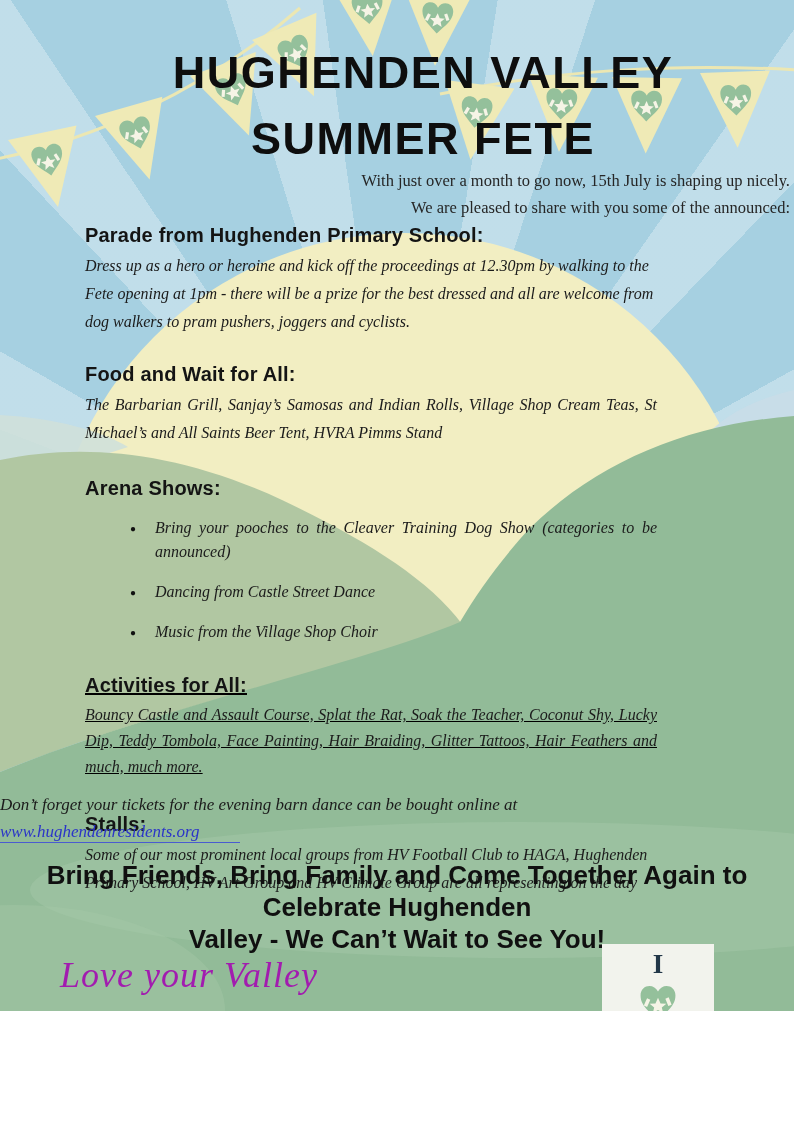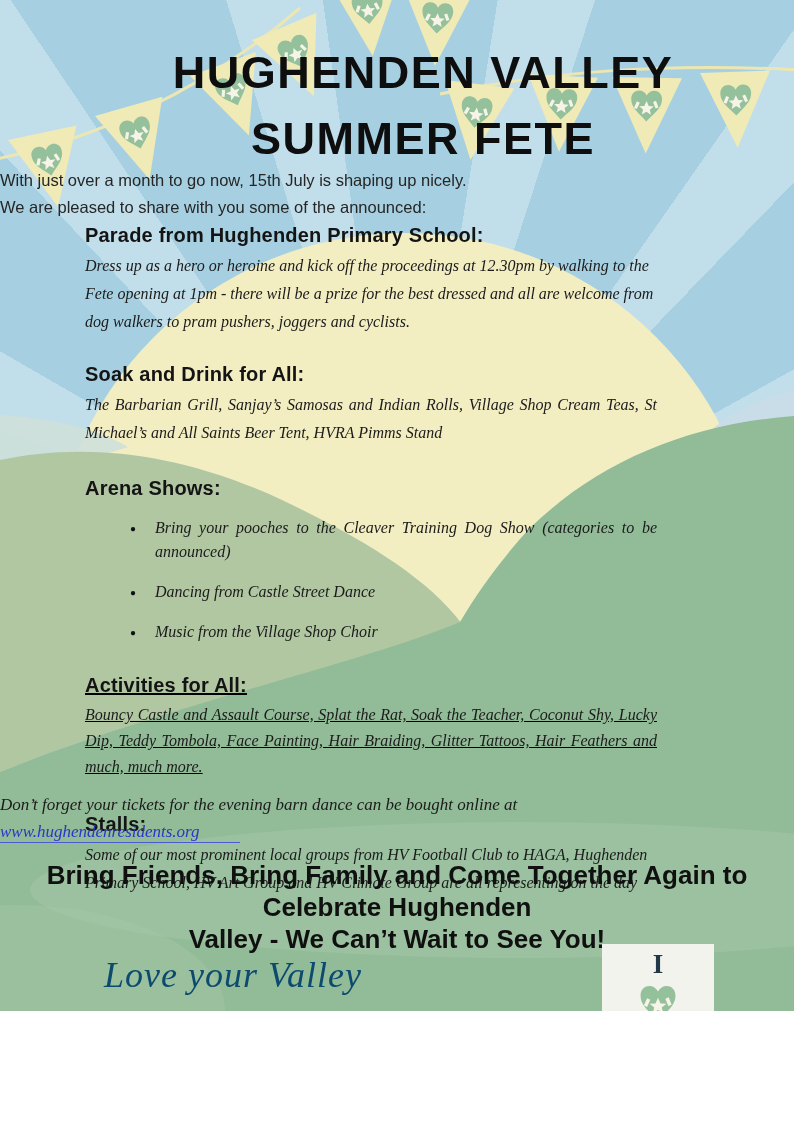--- a/index.html
+++ b/index.html
@@ -16,22 +16,22 @@
   }
   svg.bg{position:absolute; left:0; top:0;}
   .content{position:absolute; inset:0;}
 
   .title-wrap{
     position:absolute; top:40px; left:52px; right:0; text-align:center;
     font-weight:900; font-size:45px; line-height:66px; letter-spacing:1.5px;
     color:#0e0e0e; font-family:"Liberation Sans", sans-serif;
   }
   .intro{
-    position:absolute; top:167px; left:0; right:4px; text-align:left;
-    font-size:16.5px; line-height:27px; color:#262626;
+    position:absolute; top:167px; left:0; right:4px; text-align:right;
+    font-size:16.5px; line-height:27px; color:#262626;font-family:Liberation Serif, serif;
   }
   .sections{position:absolute; top:224px; left:85px; width:572px;}
   .sections h3{
     margin:0; font-size:20px; font-weight:700; color:#141414; letter-spacing:.2px;
   }
   .sections p{
     margin:5px 0 0; font-family:"Liberation Serif", serif; font-style:italic;
     font-size:16px; line-height:28px; color:#1b1b1b;
   }
   .sec-food{margin-top:27px;}
@@ -59,23 +59,22 @@
   .tickets a{
     color:#2b35c8; text-decoration:none; border-bottom:1.7px solid #4a5bd0;
     padding-right:40px; padding-bottom:1px;
   }
   .closing{
     position:absolute; top:859px; left:0; right:0; text-align:center;
     font-family:"Liberation Sans", sans-serif; font-weight:800;
     font-size:26px; line-height:32px; color:#101010;
   }
   .tagline{
-    position:absolute; left:60px; top:952px; width:270px; text-align:right;
-    color:#0c4a6e;
-    margin-left:32px;
+    position:absolute; left:60px; top:952px; width:270px; text-align:left;
+    color:#a21caf;
   }
   .tagline .script{
     font-family:"Liberation Serif", serif; font-style:italic;
     font-size:36px; line-height:46px; letter-spacing:1px;
   }
   .tagline .caps{
     margin-top:8px; font-size:14.5px; letter-spacing:7px; font-weight:500;
   }
   .logo-box{
     position:absolute; left:602px; top:944px; width:112px; height:114px;
@@ -148,21 +147,21 @@
     </div>
 
     <div class="sections">
 
       <section class="sec-parade">
         <h3>Parade from Hughenden Primary School:</h3>
         <p>Dress up as a hero or heroine and kick off the proceedings at 12.30pm by walking to the Fete opening at 1pm - there will be a prize for the best dressed and all are welcome from dog walkers to pram pushers, joggers and cyclists.</p>
       </section>
 
       <section class="sec-food">
-        <h3>Soak and Drink for All:</h3>
+        <h3>Food and Wait for All:</h3>
         <p class="justify">The Barbarian Grill, Sanjay’s Samosas and Indian Rolls, Village Shop Cream Teas, St Michael’s and All Saints Beer Tent, HVRA Pimms Stand</p>
       </section>
 
       <section class="sec-arena">
         <h3>Arena Shows:</h3>
         <ul class="bullets">
           <li class="justify">Bring your pooches  to the Cleaver Training Dog Show (categories to be announced)</li>
           <li>Dancing from Castle Street Dance</li>
           <li>Music from the Village Shop Choir</li>
         </ul>

